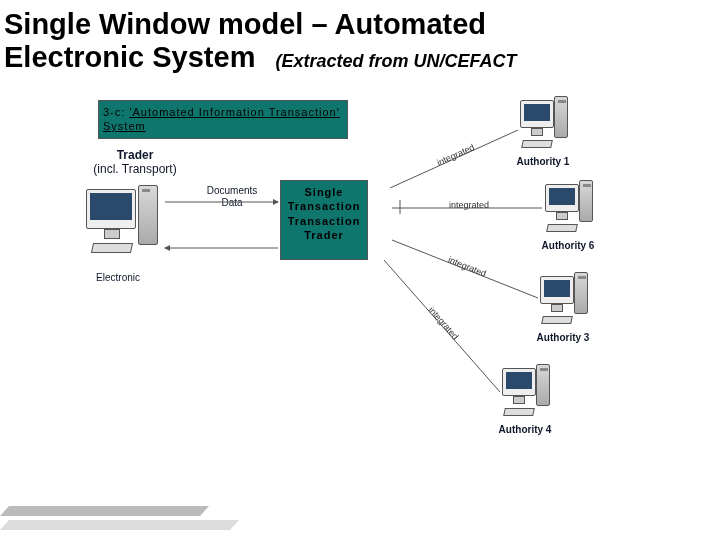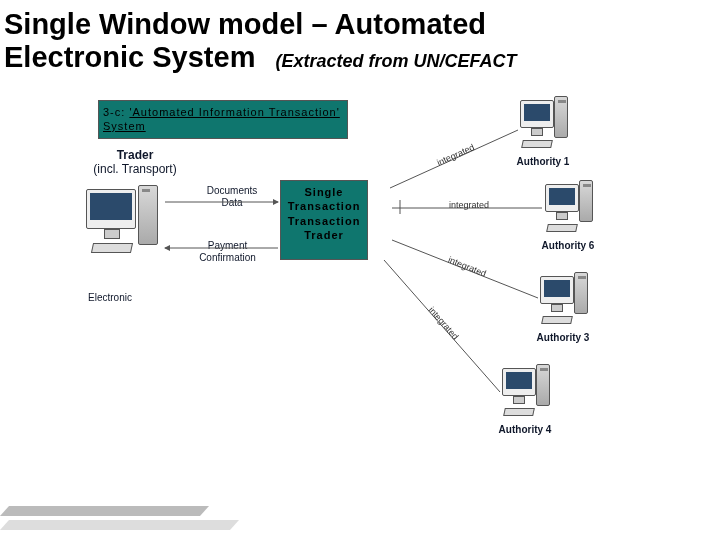--- a/index.html
+++ b/index.html
@@ -146,33 +146,31 @@
     <span>Trader</span><br>
     <span style="font-weight:normal;">(incl. Transport)</span>
   </div>
 
   <div class="computer big" style="left:6px; top:85px;">
     <div class="tower"></div>
       <div class="monitor"></div>
       <div class="stand"></div>
       <div class="keyboard"></div>
   </div>
-  <div class="label small-label" style="left:0px; top:192px; width:60px;">Electronic</div>
+  <div class="label small-label" style="left:0px; top:172px; width:60px;text-align:right;">Electronic</div>
 
   <div class="box" style="left:200px; top:80px; width:88px; height:80px; font-weight:bold; letter-spacing:1px;">
     <span>Single</span><br>
     <span>Transaction</span><br>
     <span>Transaction</span><br>
     <span>Trader</span>
   </div>
 
   <div class="label small-label" style="left:112px; top:85px; width:80px; white-space:pre-line;">Documents
 Data</div>
-  <div class="label small-label" style="left:100px; top:140px; width:95px; white-space:pre-line;">Payment
-Confirmation</div>
 
   <div class="computer" style="left:440px; top:-4px;">
     <div class="tower"></div>
       <div class="monitor"></div>
       <div class="stand"></div>
       <div class="keyboard"></div>
   </div>
   <div class="label small-label" style="left:427px; top:56px; width:72px; font-weight:bold;">Authority 1</div>
 
   <div class="computer" style="left:465px; top:80px;">

